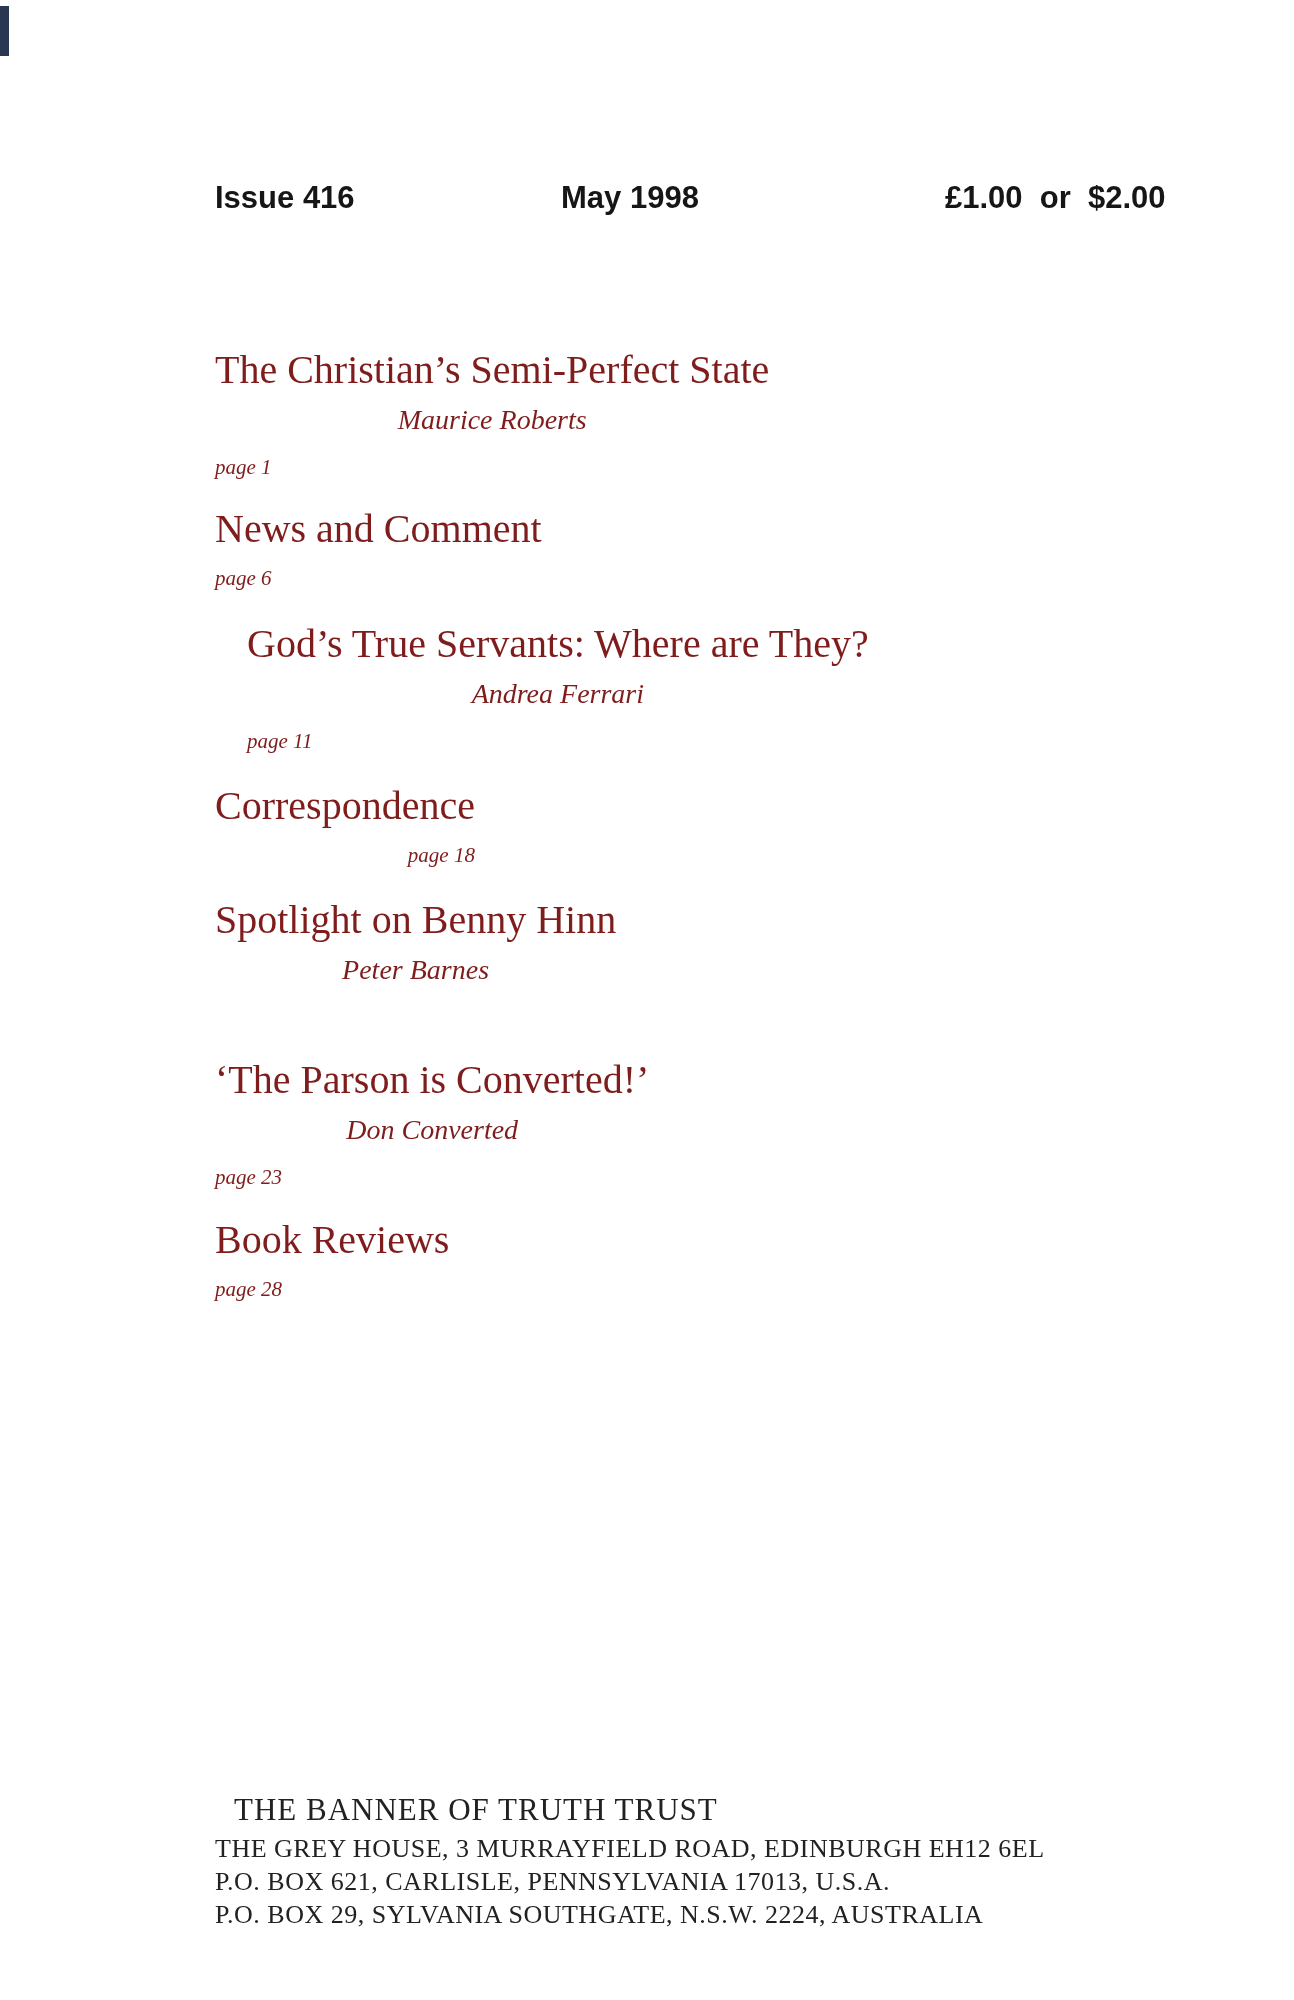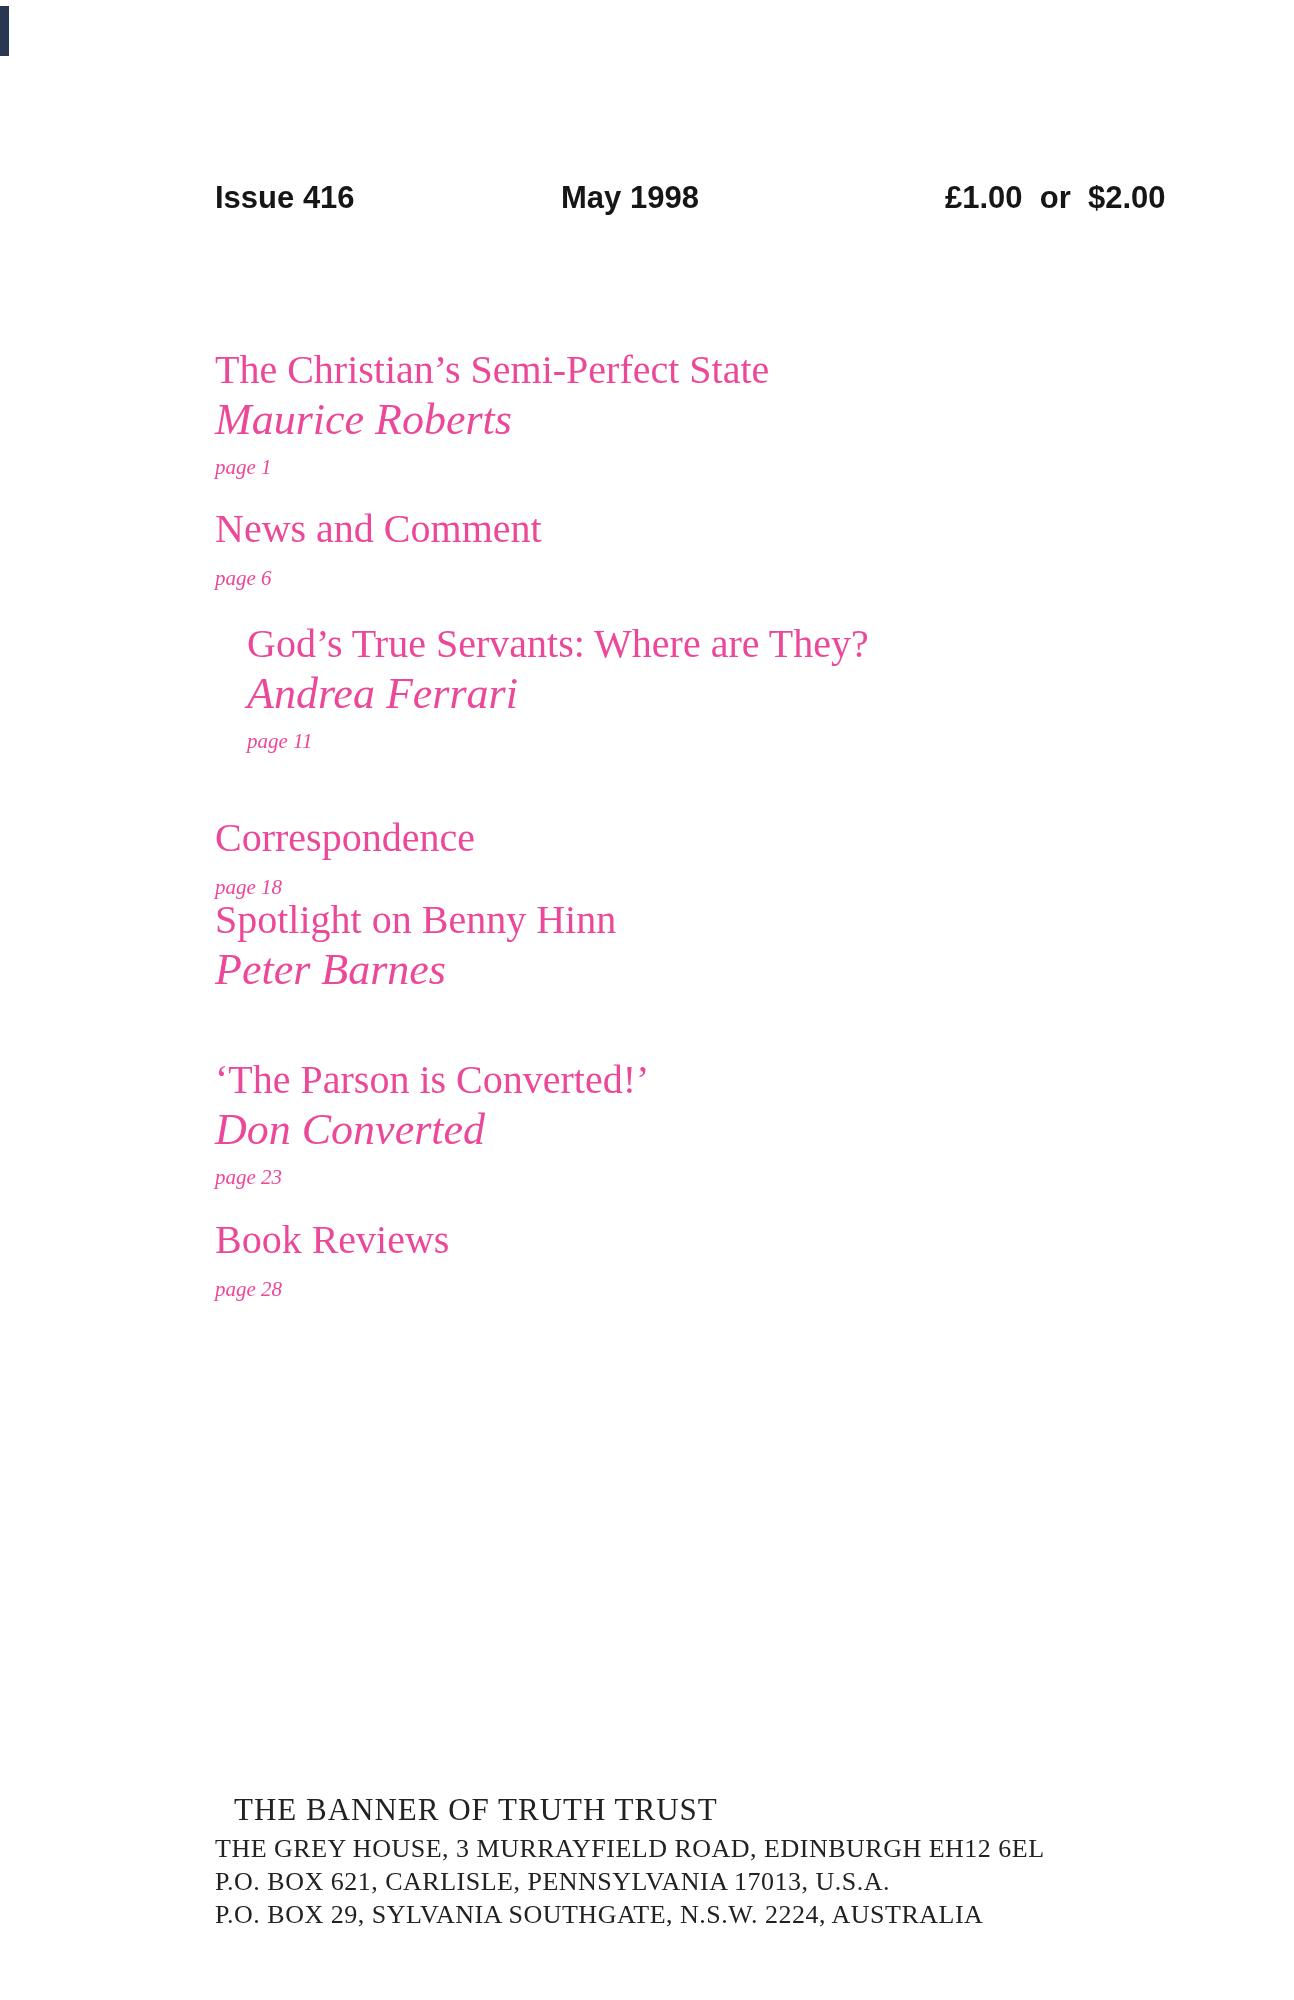--- a/index.html
+++ b/index.html
@@ -28,28 +28,28 @@
     font-weight: bold;
     font-size: 31px;
     color: #161616;
     white-space: pre;
   }
   .hdr .issue { left: 215px; text-align: center; }
   .hdr .date  { left: 561px; }
   .hdr .price { left: 945px; }
 
   
-  .entry { position: absolute; left: 215px; color: #ec4899; }
+  .entry { position: absolute; left: 215px; color: #7f1d1d; }
   .entry .title  { font-size: 40px; line-height: 52px; white-space: pre; }
-  .entry .author { font-style: italic; font-size: 44px; line-height: 48px; }
+  .entry .author { font-style: italic; font-size: 28px; line-height: 48px; text-align: center; }
   .entry .pageno { font-style: italic; font-size: 21px; line-height: 46px; }
   .e1 { top: 344px; }
   .e2 { top: 503px; }
   .e3 { top: 618px; margin-left: 32px; }
-  .e4 { top: 812px; }
+  .e4 { top: 780px; text-align: right; }
   .e5 { top: 894px; }
   .e6 { top: 1054px; }
   .e7 { top: 1214px; }
 
   
   .footer { position: absolute; left: 215px; top: 1788px; color: #222222; }
   .footer .publisher {
     font-size: 31px;
     line-height: 44px;
     letter-spacing: 1px;

